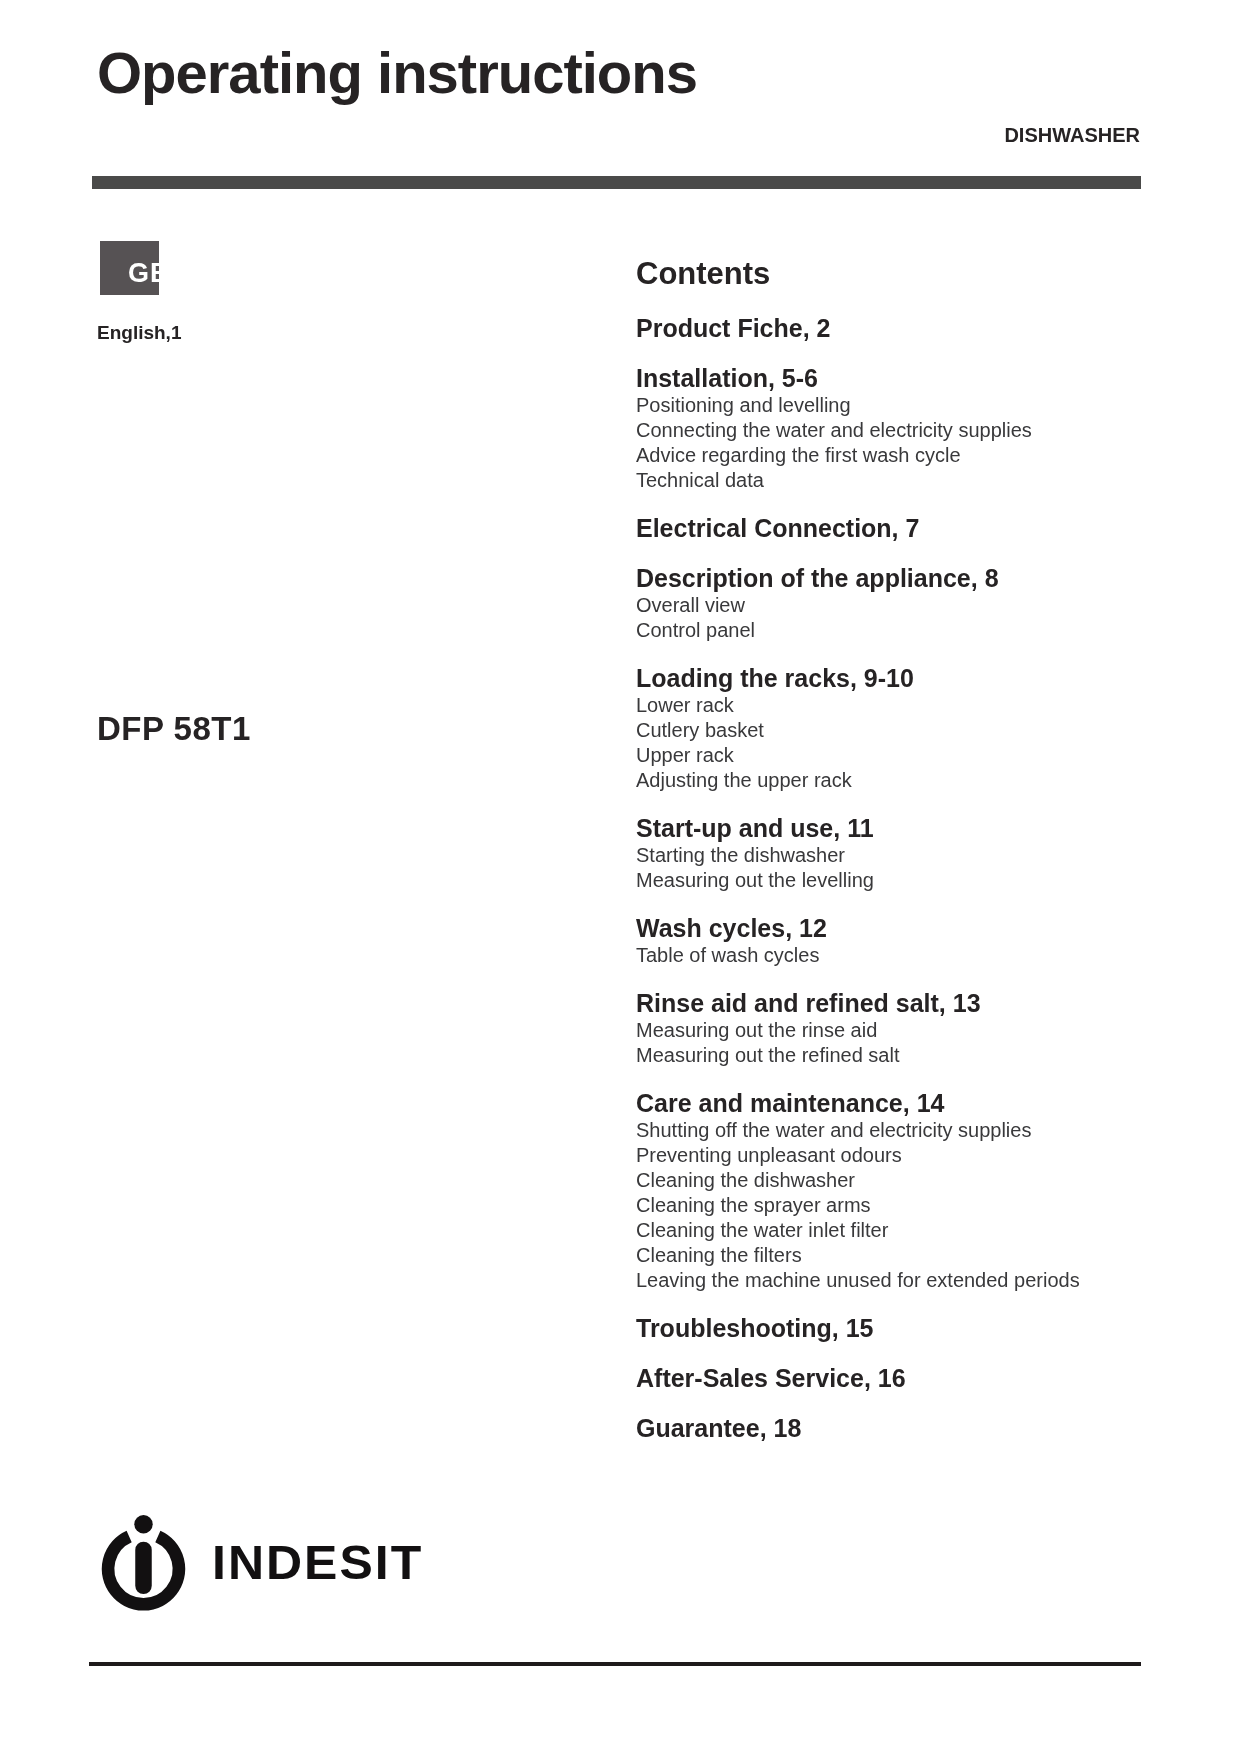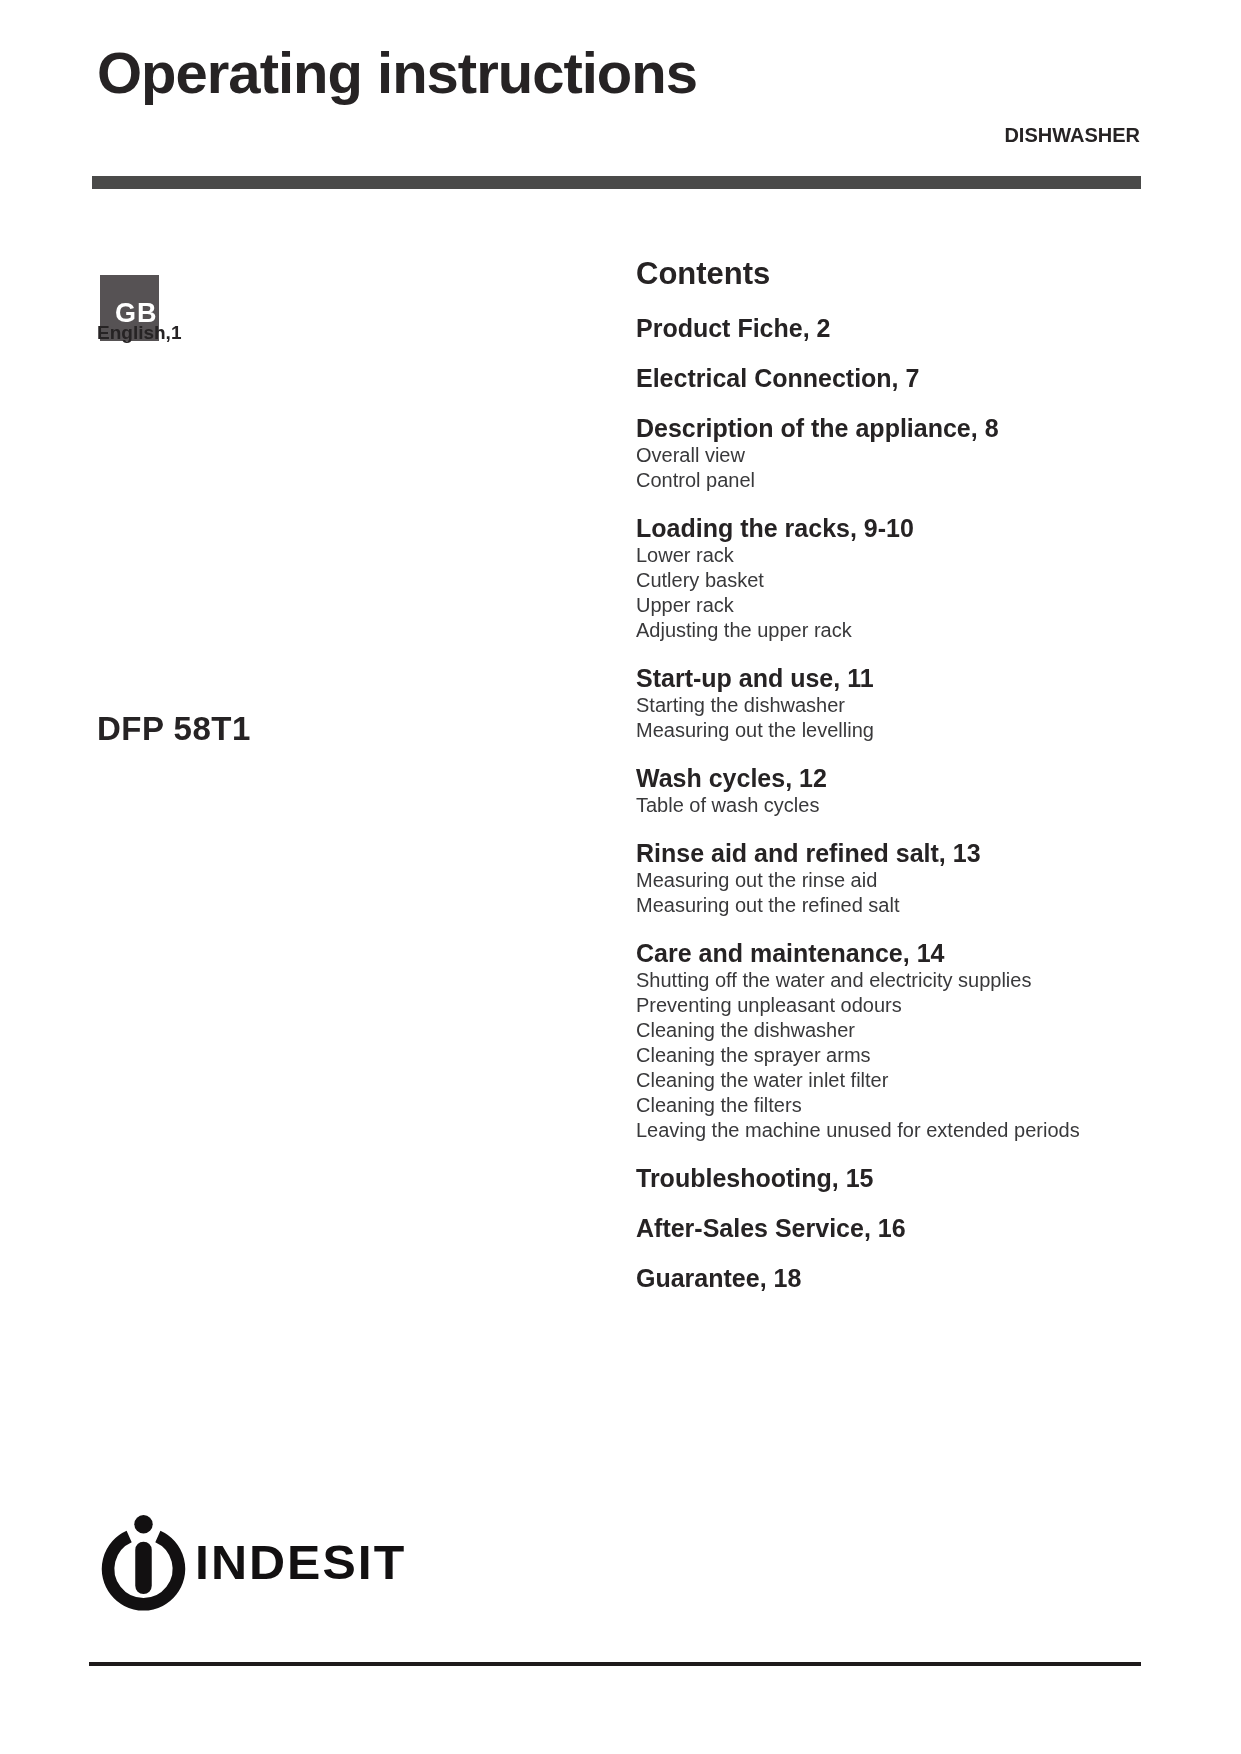--- a/index.html
+++ b/index.html
@@ -49,27 +49,26 @@
     height: 13px;
     background: #4a4a49;
   }
 
   
   .gb-badge {
     position: absolute;
     left: 100px;
     top: 241px;
     width: 59px;
-    height: 66px;
+    height: 54px;
     background: #565254;
     display: flex;
     align-items: center;
     box-sizing: border-box;
-    padding: 10px 0 0 15px;
-    margin-top: 34px;
+    padding: 10px 0 0 28px;
   }
   .gb-badge span {
     color: #ffffff;
     font-size: 27px;
     font-weight: bold;
     letter-spacing: 1px;
     line-height: 1;
   }
   .language-label {
     position: absolute;
@@ -90,21 +89,21 @@
     white-space: nowrap;
   }
 
   
   .brand-logo {
     position: absolute;
     left: 95px;
     top: 1513px;
     display: flex;
     align-items: center;
-    gap: 3px;
+    gap: 20px;
   }
   .brand-logo svg {
     display: block;
   }
   .brand-logo .brand-text {
     font-size: 50px;
     font-weight: bold;
     letter-spacing: 2px;
     color: #121011;
     transform: scaleY(0.96);
@@ -171,20 +170,27 @@
 
   <div class="language-label">English,1</div>
 
   <div class="model-number">DFP 58T1</div>
 
   <div class="contents">
     <h2 class="contents-title">Contents</h2>
     <div>
         <div class="toc-section">
           <div class="toc-title">Product Fiche, 2</div>
+        </div>
+        <div class="toc-section">
+          <div class="toc-title">Installation, 5-6</div>
+          <div class="toc-item">Positioning and levelling</div>
+          <div class="toc-item">Connecting the water and electricity supplies</div>
+          <div class="toc-item">Advice regarding the first wash cycle</div>
+          <div class="toc-item">Technical data</div>
         </div>
         <div class="toc-section">
           <div class="toc-title">Electrical Connection, 7</div>
         </div>
         <div class="toc-section">
           <div class="toc-title">Description of the appliance, 8</div>
           <div class="toc-item">Overall view</div>
           <div class="toc-item">Control panel</div>
         </div>
         <div class="toc-section">

